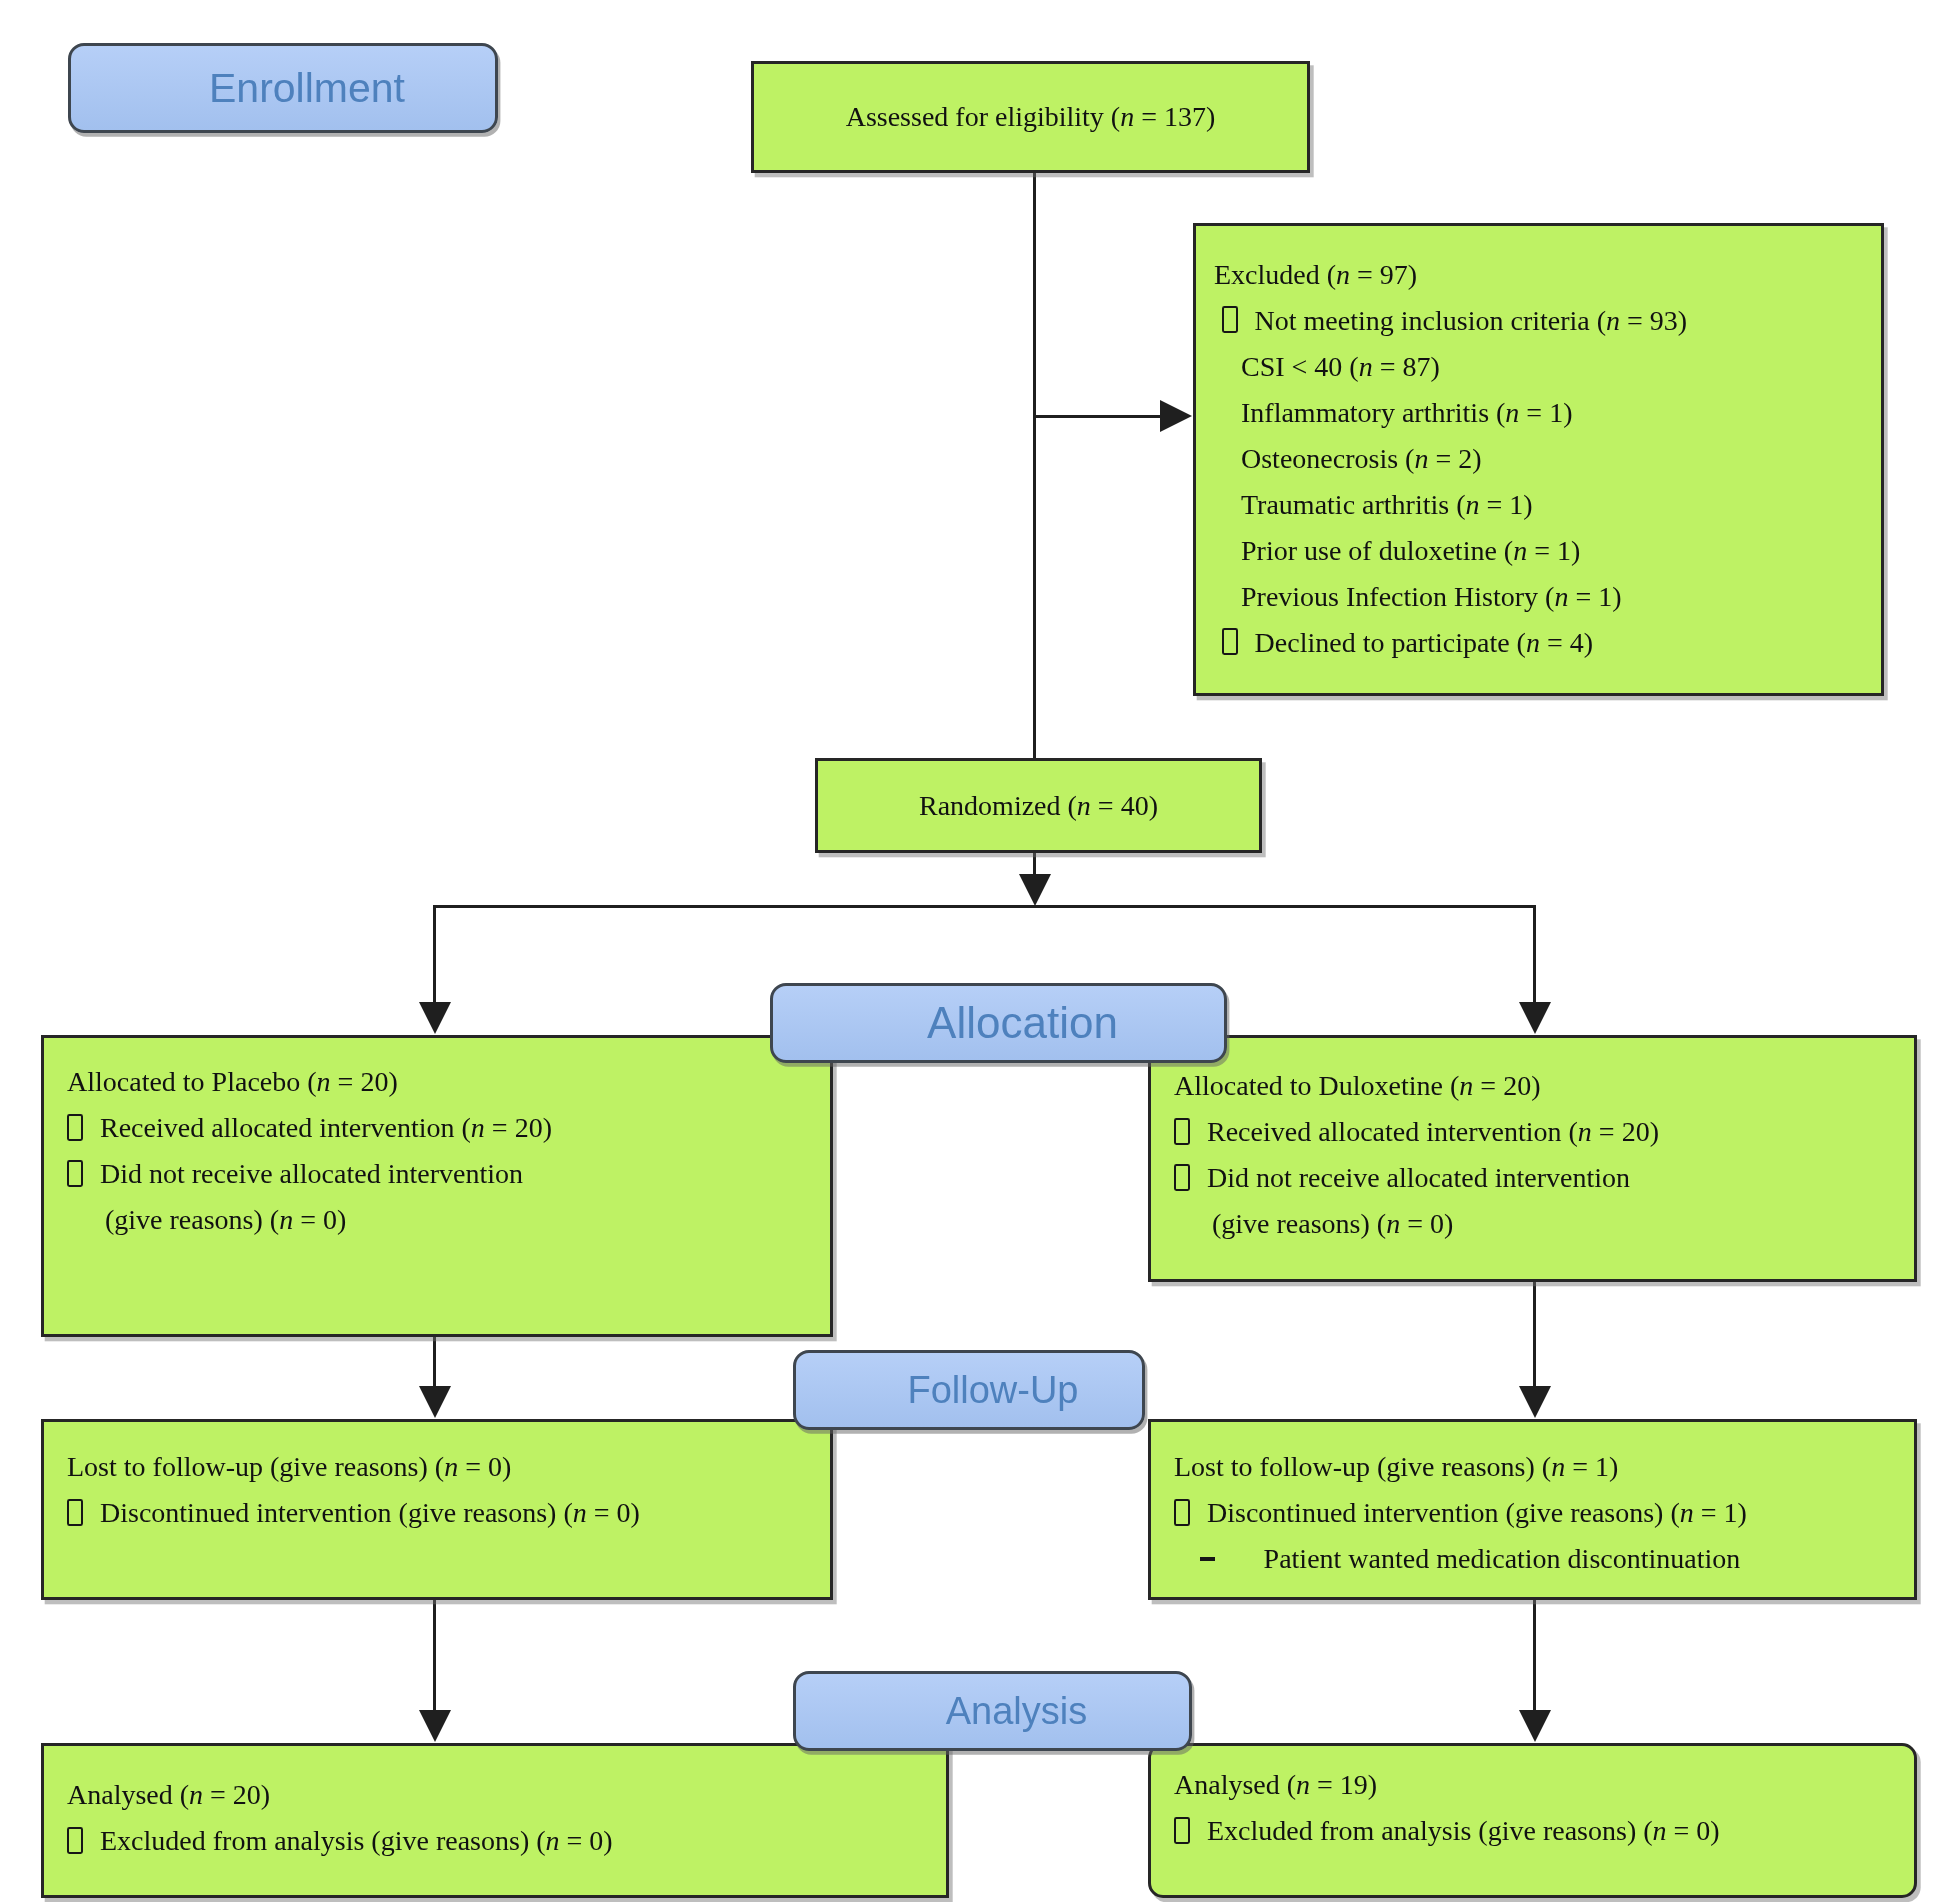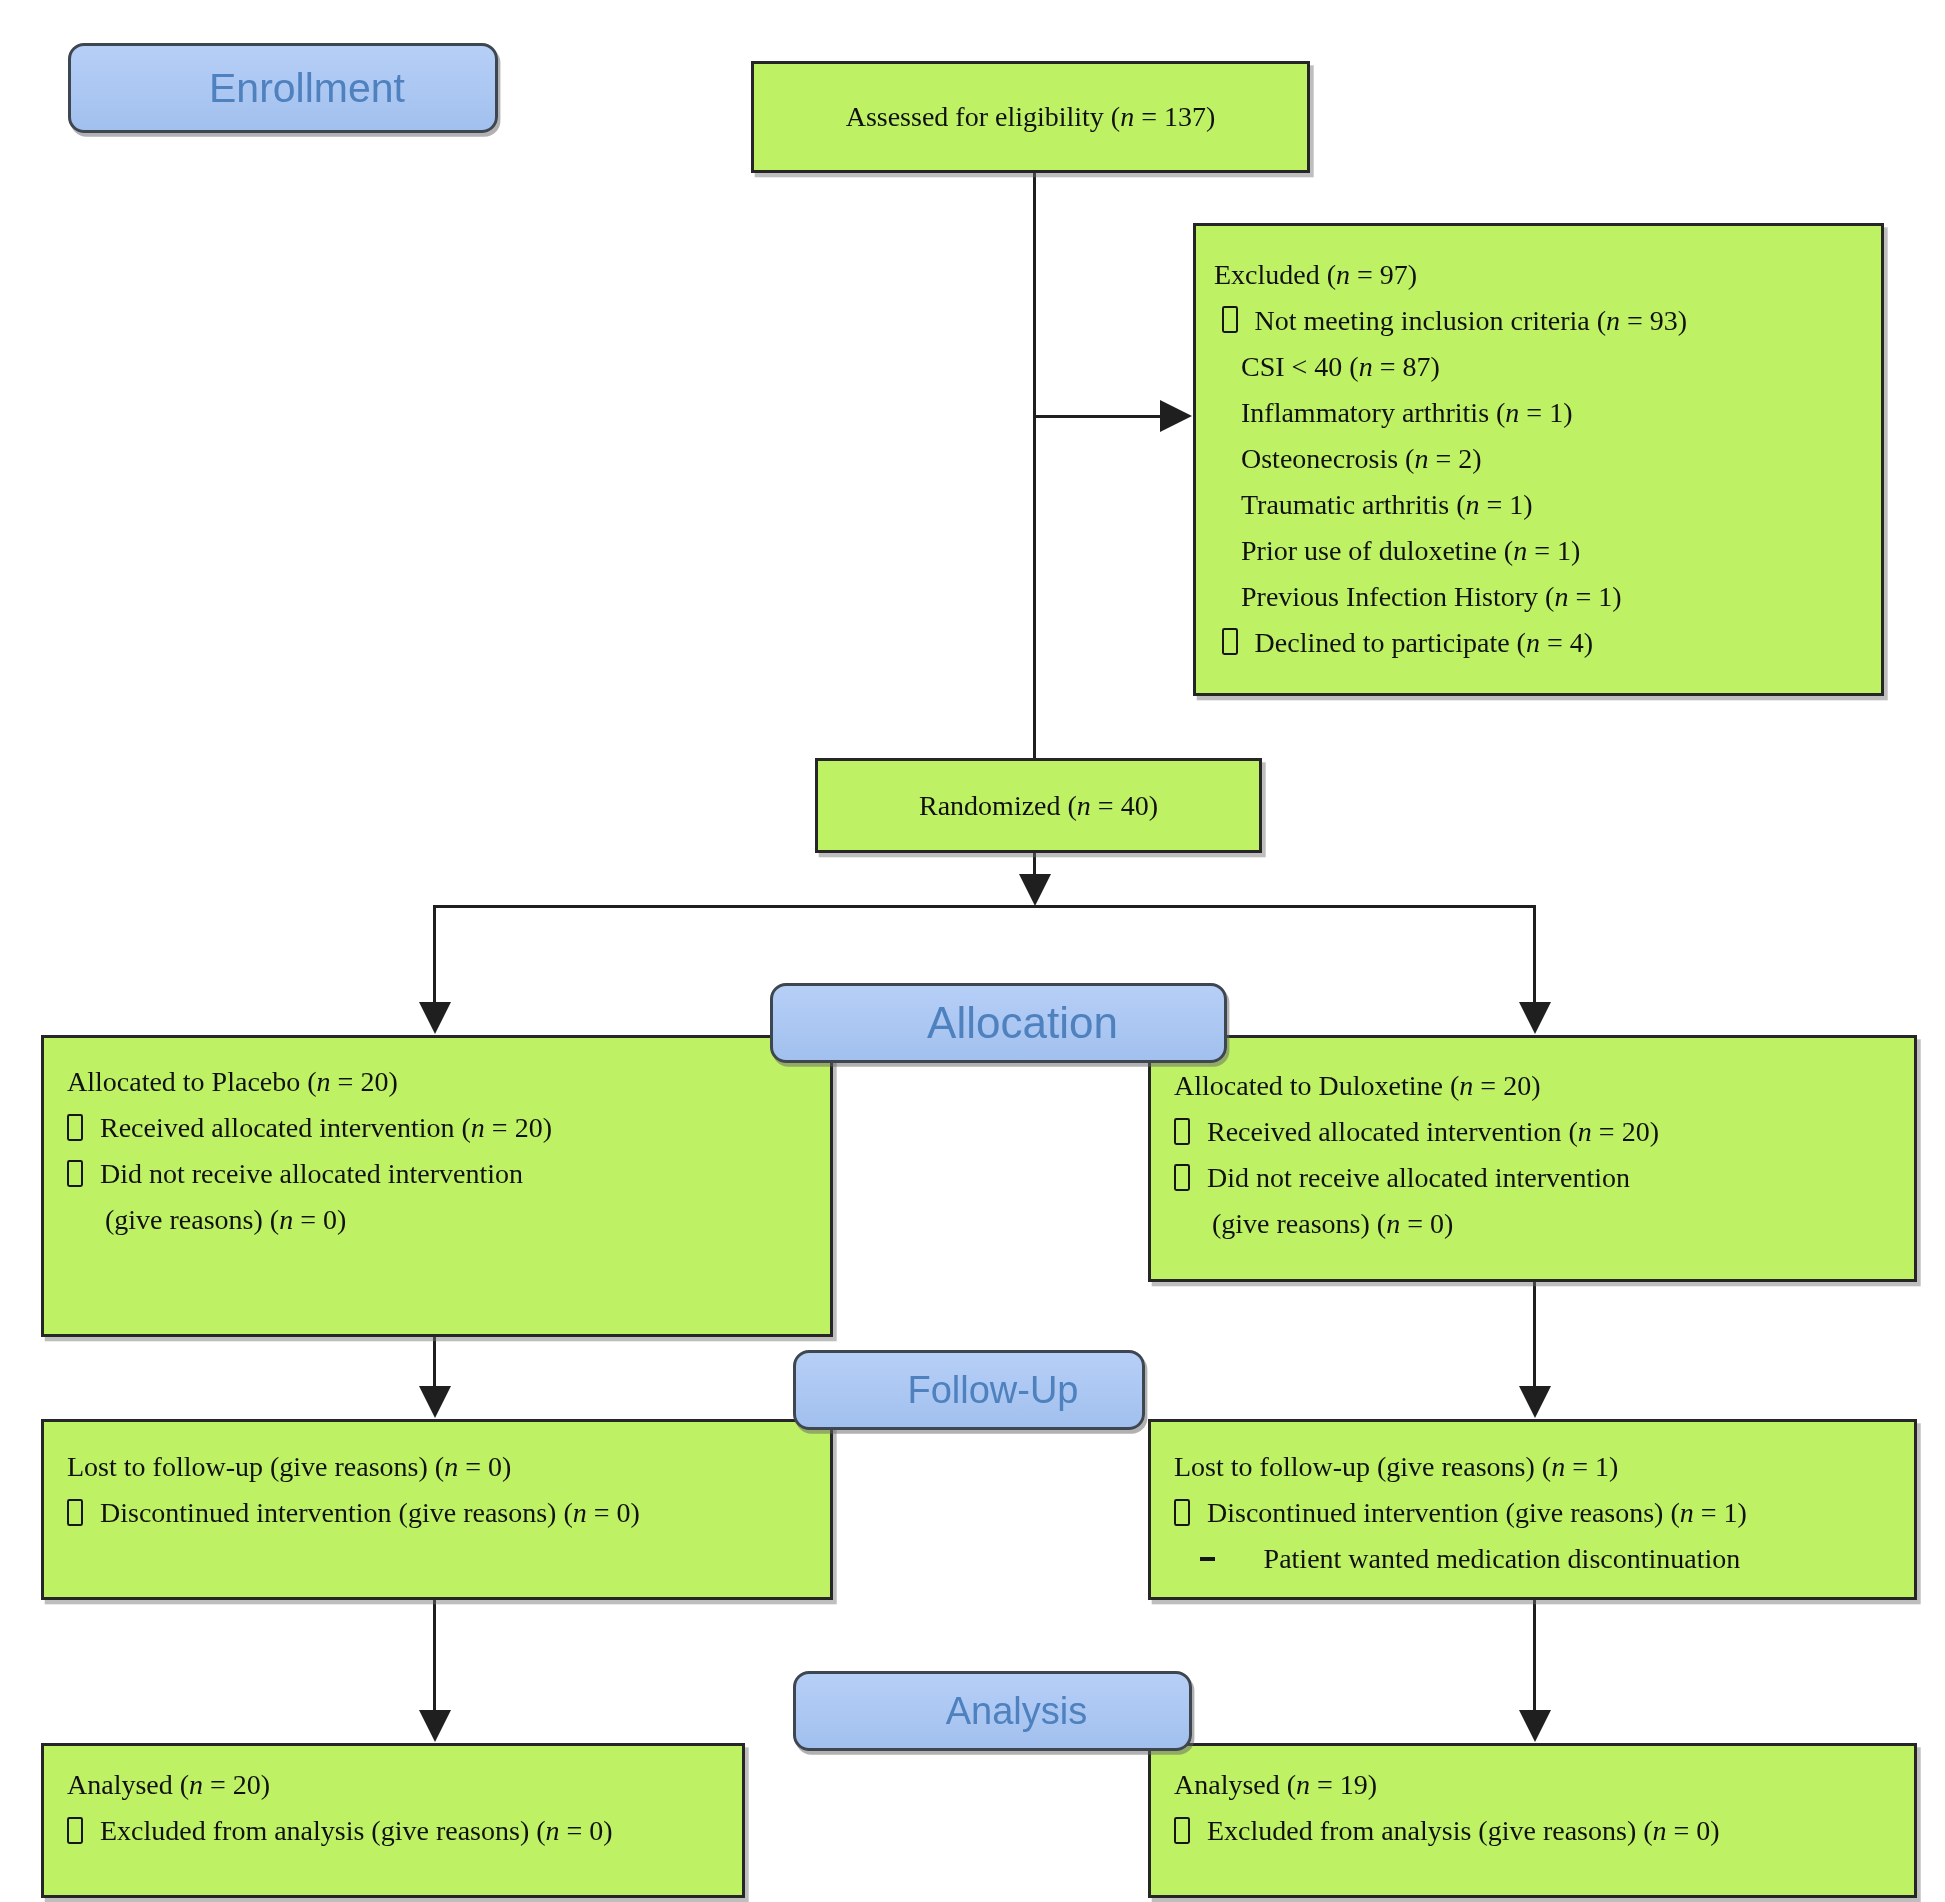--- a/index.html
+++ b/index.html
@@ -152,24 +152,24 @@
     <div class="ln pad-alloc0"><span>Lost to follow-up (give reasons) (<i>n</i> = 0)</span></div>
     <div class="ln pad-alloc1"><span class="tofu"></span><span>Discontinued intervention (give reasons) (<i>n</i> = 0)</span></div>
   </div>
 
   <div class="box" style="left:1148px;top:1419px;width:769px;height:181px;padding-top:22px;">
     <div class="ln pad-alloc0"><span>Lost to follow-up (give reasons) (<i>n</i> = 1)</span></div>
     <div class="ln pad-alloc1"><span class="tofu"></span><span>Discontinued intervention (give reasons) (<i>n</i> = 1)</span></div>
     <div class="ln pad-dash"><span class="dash"></span><span>Patient wanted medication discontinuation</span></div>
   </div>
 
-  <div class="box" style="left:41px;top:1743px;width:704px;height:155px;padding-top:16px;">
+  <div class="box" style="left:41px;top:1743px;width:908px;height:155px;padding-top:26px;">
     <div class="ln pad-alloc0"><span>Analysed (<i>n</i> = 20)</span></div>
     <div class="ln pad-alloc1"><span class="tofu"></span><span>Excluded from analysis (give reasons) (<i>n</i> = 0)</span></div>
   </div>
 
-  <div class="box" style="left:1148px;top:1743px;width:769px;height:155px;padding-top:16px;">
+  <div class="box" style="left:1148px;top:1743px;width:769px;height:155px;padding-top:16px;border-radius:15px;">
     <div class="ln pad-alloc0"><span>Analysed (<i>n</i> = 19)</span></div>
     <div class="ln pad-alloc1"><span class="tofu"></span><span>Excluded from analysis (give reasons) (<i>n</i> = 0)</span></div>
   </div>
 
 </div>
 
 
 </body></html>

